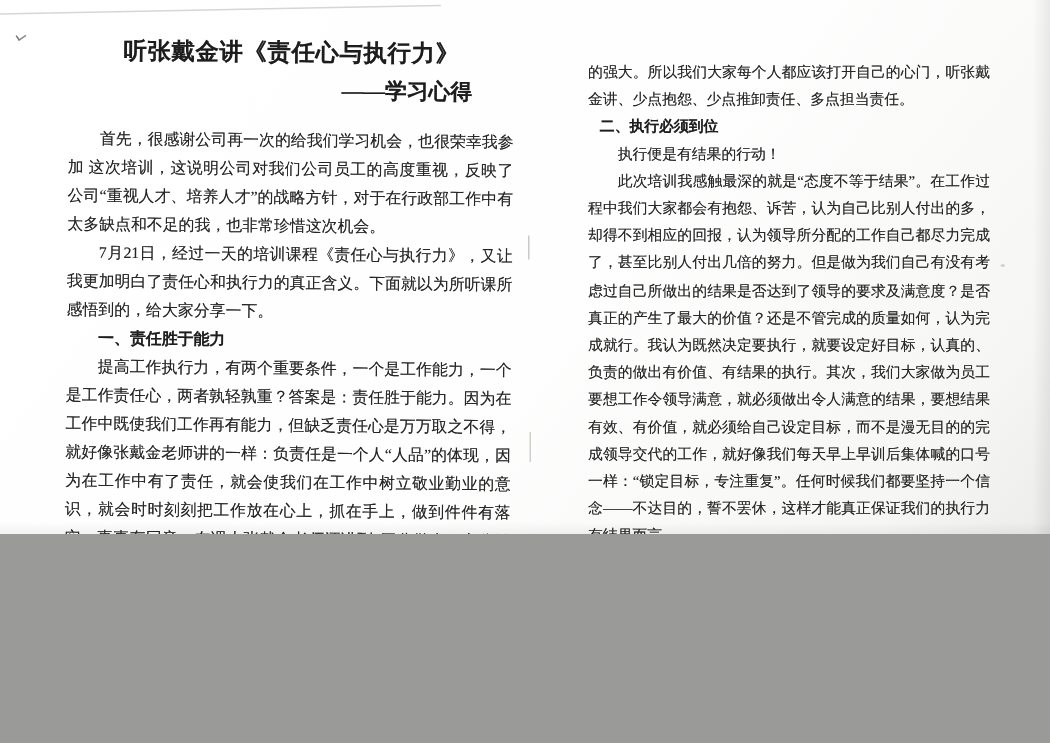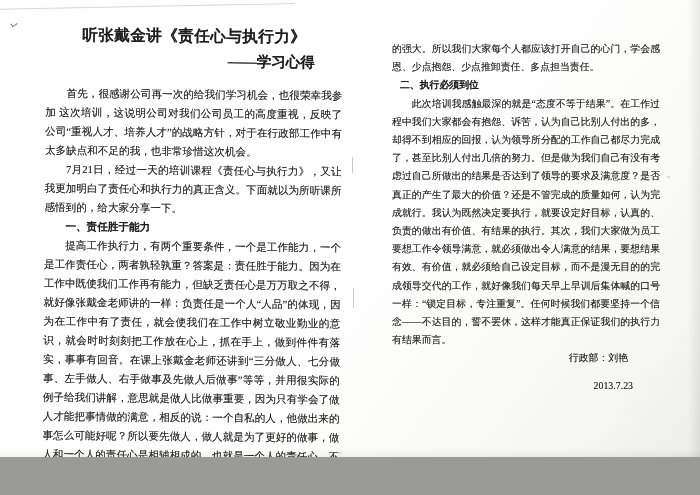--- a/index.html
+++ b/index.html
@@ -2,21 +2,21 @@
 <html><head>
 <meta charset="utf-8">
 <style>
   html,body{margin:0;padding:0;}
   body{
     width:700px;height:495px;overflow:hidden;
     background:#9a9a98;
     font-family:"Liberation Serif","DejaVu Serif",serif;
   }
   .scan{
-    position:relative;width:700px;height:457px;overflow:hidden;
+    position:relative;width:700px;height:356px;overflow:hidden;
     background:linear-gradient(128deg,#ffffff 0%,#fefefe 55%,#f6f6f4 88%,#ececea 100%);
     color:#262626;
   }
   
   .artifact{position:absolute;pointer-events:none;}
   .edge-right{right:0;top:0;width:12px;height:100%;
     background:linear-gradient(to right,rgba(0,0,0,0) 0%,rgba(0,0,0,0.07) 100%);}
   .edge-bottom{left:0;bottom:0;width:100%;height:8px;
     background:linear-gradient(to bottom,rgba(0,0,0,0) 0%,rgba(0,0,0,0.05) 100%);}
   .top-scanline{left:-6px;top:6px;width:300px;height:1px;background:#d6d6d3;transform:rotate(-1.1deg);}
@@ -72,20 +72,21 @@
   <div class="page page-left">
     <h1 class="doc-title">听张戴金讲《责任心与执行力》</h1>
     <div class="doc-subtitle">——学习心得</div>
     <p class="indent">首先，很感谢公司再一次的给我们学习机会，也很荣幸我参加 这次培训，这说明公司对我们公司员工的高度重视，反映了公司“重视人才、培养人才”的战略方针，对于在行政部工作中有太多缺点和不足的我，也非常珍惜这次机会。</p>
     <p class="indent">7月21日，经过一天的培训课程《责任心与执行力》，又让我更加明白了责任心和执行力的真正含义。下面就以为所听课所感悟到的，给大家分享一下。</p>
     <div class="heading">一、责任胜于能力</div>
     <p class="indent">提高工作执行力，有两个重要条件，一个是工作能力，一个是工作责任心，两者孰轻孰重？答案是：责任胜于能力。因为在工作中既使我们工作再有能力，但缺乏责任心是万万取之不得，就好像张戴金老师讲的一样：负责任是一个人“人品”的体现，因为在工作中有了责任，就会使我们在工作中树立敬业勤业的意识，就会时时刻刻把工作放在心上，抓在手上，做到件件有落实，事事有回音。在课上张戴金老师还讲到“三分做人、七分做事、左手做人、右手做事及先做人后做事”等等，并用很实际的例子给我们讲解，意思就是做人比做事重要，因为只有学会了做人才能把事情做的满意，相反的说：一个自私的人，他做出来的事怎么可能好呢？所以要先做人，做人就是为了更好的做事，做人和一个人的责任心是相辅相成的，也就是一个人的责任心，不管是对工作，还是对家庭、对亲人、对朋友等都有一定的责任，正因为有了这样那样的责任，才能构成自己责任心</p>
   </div>
 
   <div class="page page-right">
-    <p>的强大。所以我们大家每个人都应该打开自己的心门，学会感恩、少点抱怨、少点推卸责任、多点担当责任。</p>
+    <p>的强大。所以我们大家每个人都应该打开自己的心门，听张戴金讲、少点抱怨、少点推卸责任、多点担当责任。</p>
     <div class="heading-2">二、执行必须到位</div>
+    <p class="indent">执行便是有结果的行动！</p>
     <p class="indent">此次培训我感触最深的就是“态度不等于结果”。在工作过程中我们大家都会有抱怨、诉苦，认为自己比别人付出的多，却得不到相应的回报，认为领导所分配的工作自己都尽力完成了，甚至比别人付出几倍的努力。但是做为我们自己有没有考虑过自己所做出的结果是否达到了领导的要求及满意度？是否真正的产生了最大的价值？还是不管完成的质量如何，认为完成就行。我认为既然决定要执行，就要设定好目标，认真的、负责的做出有价值、有结果的执行。其次，我们大家做为员工要想工作令领导满意，就必须做出令人满意的结果，要想结果有效、有价值，就必须给自己设定目标，而不是漫无目的的完成领导交代的工作，就好像我们每天早上早训后集体喊的口号一样：“锁定目标，专注重复”。任何时候我们都要坚持一个信念——不达目的，誓不罢休，这样才能真正保证我们的执行力有结果而言。</p>
     <div class="signature">行政部：刘艳</div>
     <div class="sig-date">2013.7.23</div>
   </div>
 
 </div>
 
 </body></html>

